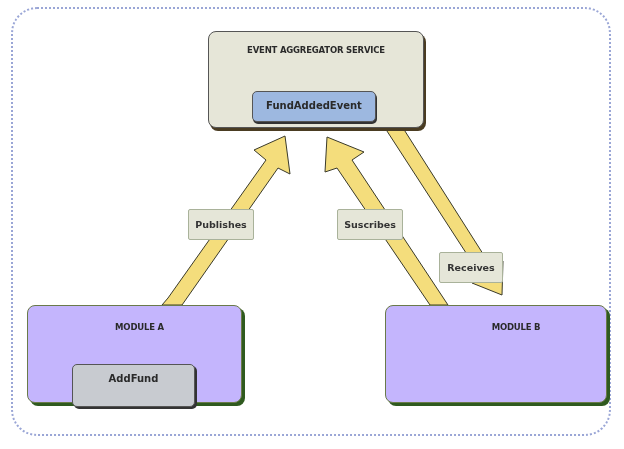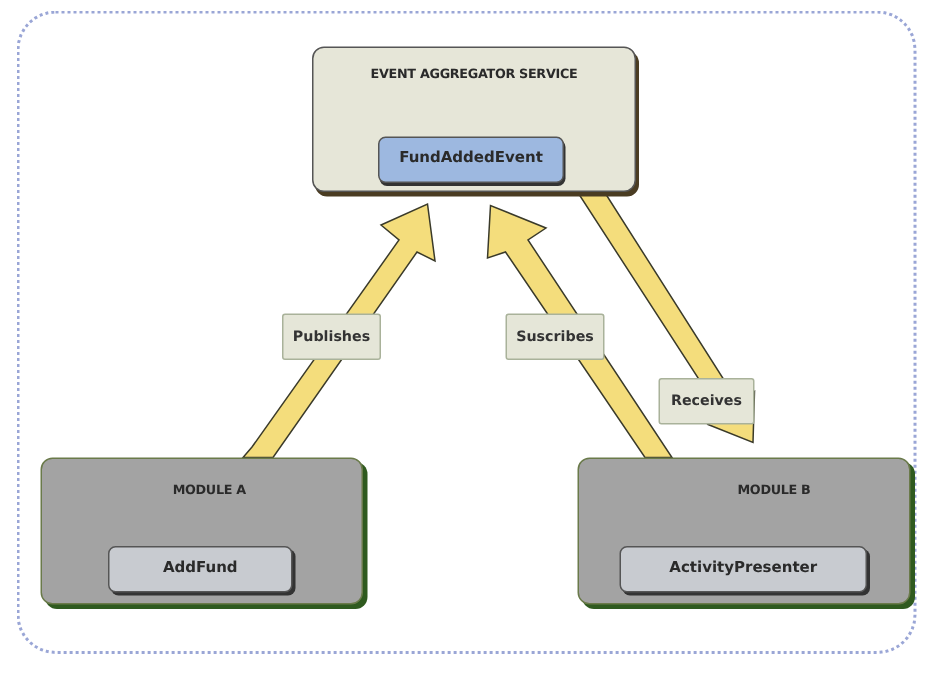--- a/index.html
+++ b/index.html
@@ -3,33 +3,33 @@
 <meta charset="utf-8">
 <style>
   html, body { margin: 0; padding: 0; background: #ffffff; }
   body { width: 624px; height: 449px; position: relative; overflow: hidden;
          font-family: "DejaVu Sans", "Liberation Sans", sans-serif; }
   .outer { position: absolute; left: 11px; top: 7px; width: 600px; height: 429px;
            border: 2px dotted #9aa6d6; border-radius: 26px; box-sizing: border-box; }
   .box { position: absolute; box-sizing: border-box; border: 1.5px solid #555; border-radius: 8px; }
   .service { left: 208px; top: 31px; width: 216px; height: 97px; background: #e6e6d8;
              box-shadow: 2px 3px 0 #4a3c22; }
-  .module { background: #a3a3a3; box-shadow: 3px 3px 0 #2f5a1f; border-color: #6a7a4a; }
+  .module { background: #c4b5fd; box-shadow: 3px 3px 0 #2f5a1f; border-color: #6a7a4a; }
   .modA { left: 27px; top: 305px; width: 215px; height: 98px; }
   .modB { left: 385px; top: 305px; width: 222px; height: 98px; }
   .title { position: absolute; left: 0; right: 0; text-align: center; font-size: 8.5px;
            font-weight: bold; color: #2a2a2a; letter-spacing: -0.2px; }
   .service .title { top: 13px; }
   .modA .title { top: 16px; left: 10px; }
   .modB .title { top: 16px; left: 40px; }
   .inner { position: absolute; box-sizing: border-box; border-radius: 5px; border: 1.5px solid #555;
            text-align: center; font-weight: bold; font-size: 10px; color: #2a2a2a; }
   .evt { left: 43px; top: 59px; width: 124px; height: 31px; line-height: 28px; background: #9db8e0;
          box-shadow: 1px 2px 0 #333; }
-  .cls { background: #c8cbd0; box-shadow: 2px 2px 0 #333; height: 31px; line-height: 28px; }
+  .cls { background: #c8cbd0; box-shadow: 2px 2px 0 #333; height: 43px; line-height: 28px; }
   .modA .cls { left: 44px; top: 58px; width: 123px; }
   .modB .cls { left: 27px; top: 58px; width: 165px; }
   svg.arrows { position: absolute; left: 0; top: 0; }
   .label { position: absolute; box-sizing: border-box; background: #e5e6d8; border: 1px solid #a9b29a;
            border-radius: 2px; height: 31px; line-height: 29px; text-align: center; font-size: 9.5px;
            font-weight: bold; color: #333; }
   .l-pub { left: 188px; top: 209px; width: 66px; }
   .l-sub { left: 337px; top: 209px; width: 66px; text-align: center; }
   .l-rec { left: 439px; top: 209px; width: 64px; margin-top: 43px; }
 </style>
@@ -52,18 +52,17 @@
   <div class="inner evt">FundAddedEvent</div>
 </div>
 
 <div class="box module modA">
   <div class="title">MODULE A</div>
   <div class="inner cls">AddFund</div>
 </div>
 
 <div class="box module modB">
   <div class="title">MODULE B</div>
-  <div class="inner cls">ActivityPresenter</div>
 </div>
 
 <div class="label l-pub">Publishes</div>
 <div class="label l-sub">Suscribes</div>
 <div class="label l-rec">Receives</div>
 
 </body></html>

